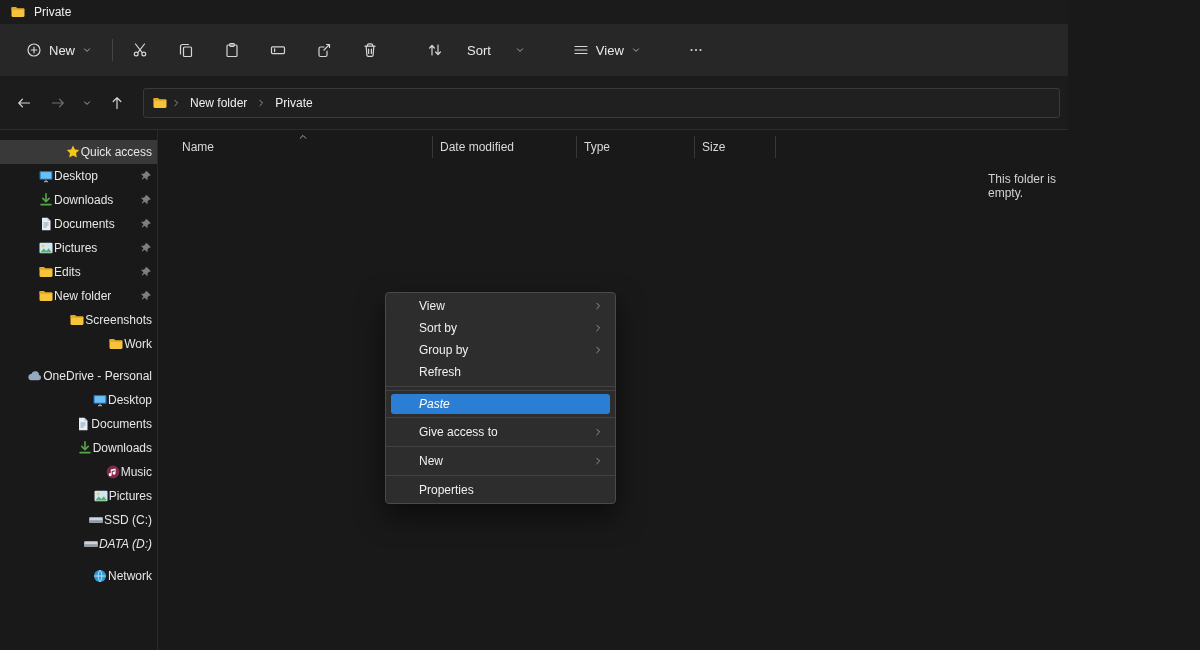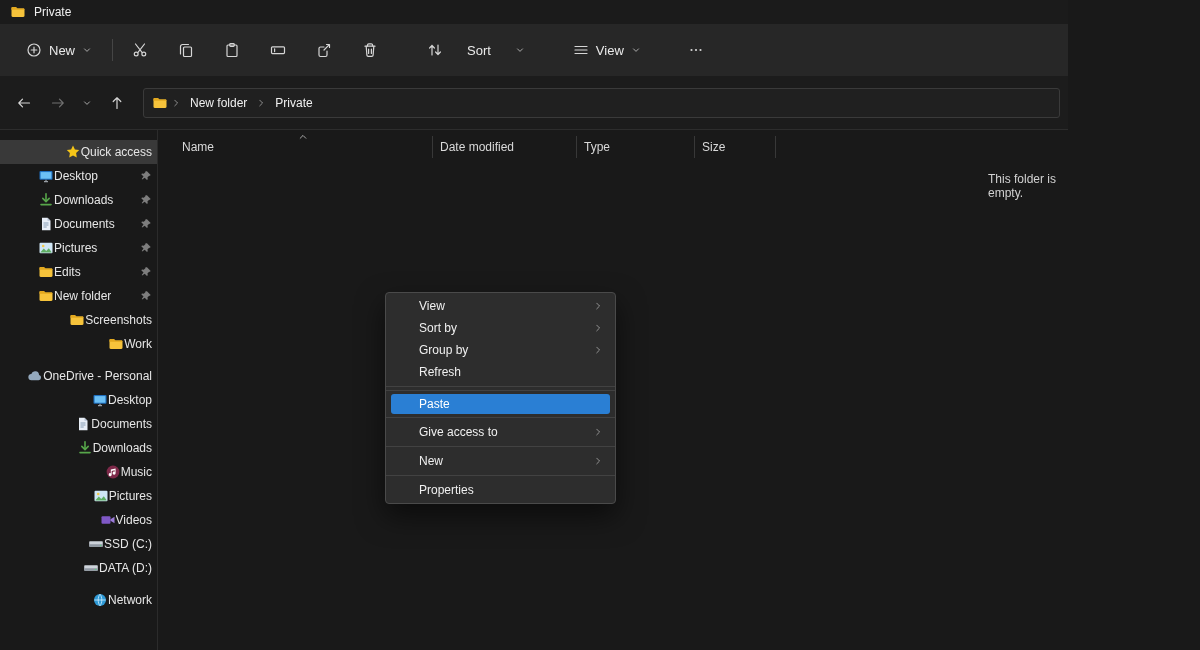--- a/index.html
+++ b/index.html
@@ -39,21 +39,21 @@
   .main{flex:1;position:relative;}
   .headers{position:absolute;top:6px;left:0;right:0;height:22px;display:flex;padding-left:17px;font-size:12px;color:#d9d9d9;}
   .hcell{display:flex;align-items:center;border-right:1px solid #383838;padding-left:7px;}
   .hcell:first-child{padding-left:2px;}
   .sort-caret{position:absolute;top:-4px;left:140px;width:10px;height:10px;display:flex;}
   .sort-caret svg{width:10px;height:10px;}
   .empty{position:absolute;left:830px;top:42px;font-size:12px;color:#d2d2d2;}
 
   .context-menu{position:absolute;left:385px;top:292px;width:231px;background:#2d2d2d;border:1px solid #4a4a4a;border-radius:4px;padding:2px 0;box-shadow:0 12px 28px rgba(0,0,0,.55);z-index:10;}
   .menu-item{height:22px;display:flex;align-items:center;padding:0 12px 0 33px;font-size:12px;color:#f0f0f0;}
-  .menu-item.highlighted{background:var(--accent,#2a7fd4);border-radius:3px;margin:1px 5px;height:20px;padding-left:28px;color:#fff;}
+  .menu-item.highlighted{background:var(--accent,#2a7fd4);border-radius:3px;margin:1px 5px;height:20px;padding-left:28px;color:#fff;font-style:italic;}
   .submenu-chev{margin-left:auto;width:10px;height:10px;display:flex;opacity:.8;}
   .submenu-chev svg{width:10px;height:10px;}
   .menu-sep{height:1px;background:#424242;margin:3px 0;}
 
   .icon16{width:16px;height:16px;display:inline-flex;flex:none;}
   .icon16 svg{width:16px;height:16px;}
   .icon10{width:10px;height:10px;display:inline-flex;flex:none;}
   .icon10 svg{width:10px;height:10px;}
 </style>
 </head>
@@ -400,37 +400,28 @@
               <rect x="1.5" y="2.8" width="13" height="10.4" rx="1" fill="#cfe6f5"></rect>
               <circle cx="5.2" cy="6" r="1.3" fill="#f2c94c"></circle>
               <path d="M2.2 12.4l3.6-3.8 2.4 2.4 2.6-2.8 3 4.2z" fill="#5fae63"></path>
             </svg>
           </span>
           <span class="sb-label">Pictures</span>
         </div>
         <div class="sb-item" style="padding-left: 38px;">
           <span class="sb-icon">
             <svg viewBox="0 0 16 16">
-              <rect x="1.5" y="4.2" width="9" height="7.6" rx="1" fill="#7f58c6"></rect>
-              <path d="M10.5 7.2l4-2.4v6.4l-4-2.4z" fill="#9b7bd8"></path>
-            </svg>
-          </span>
-          <span class="sb-label">Videos</span>
-        </div>
-        <div class="sb-item" style="padding-left: 38px;">
-          <span class="sb-icon">
-            <svg viewBox="0 0 16 16">
               <rect x="1.2" y="5.2" width="13.6" height="5.6" rx="0.8" fill="#cdd3da"></rect>
               <path d="M1.2 8.2h13.6v1.8a.8.8 0 01-.8.8H2a.8.8 0 01-.8-.8z" fill="#9099a3"></path>
               <circle cx="12.6" cy="9.4" r="0.7" fill="#59d27a"></circle>
             </svg>
           </span>
           <span class="sb-label">SSD (C:)</span>
         </div>
-        <div class="sb-item" style="padding-left: 38px;">
+        <div class="sb-item" style="padding-left: 38px; font-style: italic;">
           <span class="sb-icon">
             <svg viewBox="0 0 16 16">
               <rect x="1.2" y="5.2" width="13.6" height="5.6" rx="0.8" fill="#cdd3da"></rect>
               <path d="M1.2 8.2h13.6v1.8a.8.8 0 01-.8.8H2a.8.8 0 01-.8-.8z" fill="#9099a3"></path>
               <circle cx="12.6" cy="9.4" r="0.7" fill="#59d27a"></circle>
             </svg>
           </span>
           <span class="sb-label">DATA (D:)</span>
         </div>
         <div class="sb-item gap" style="padding-left: 26px;">

